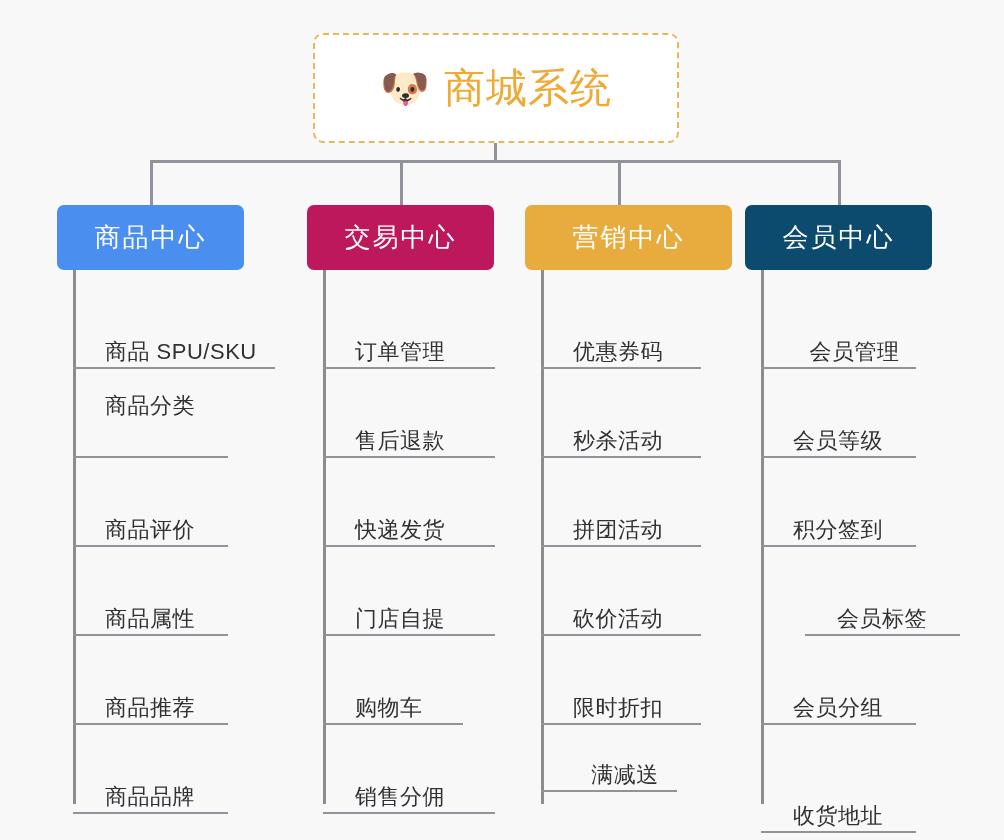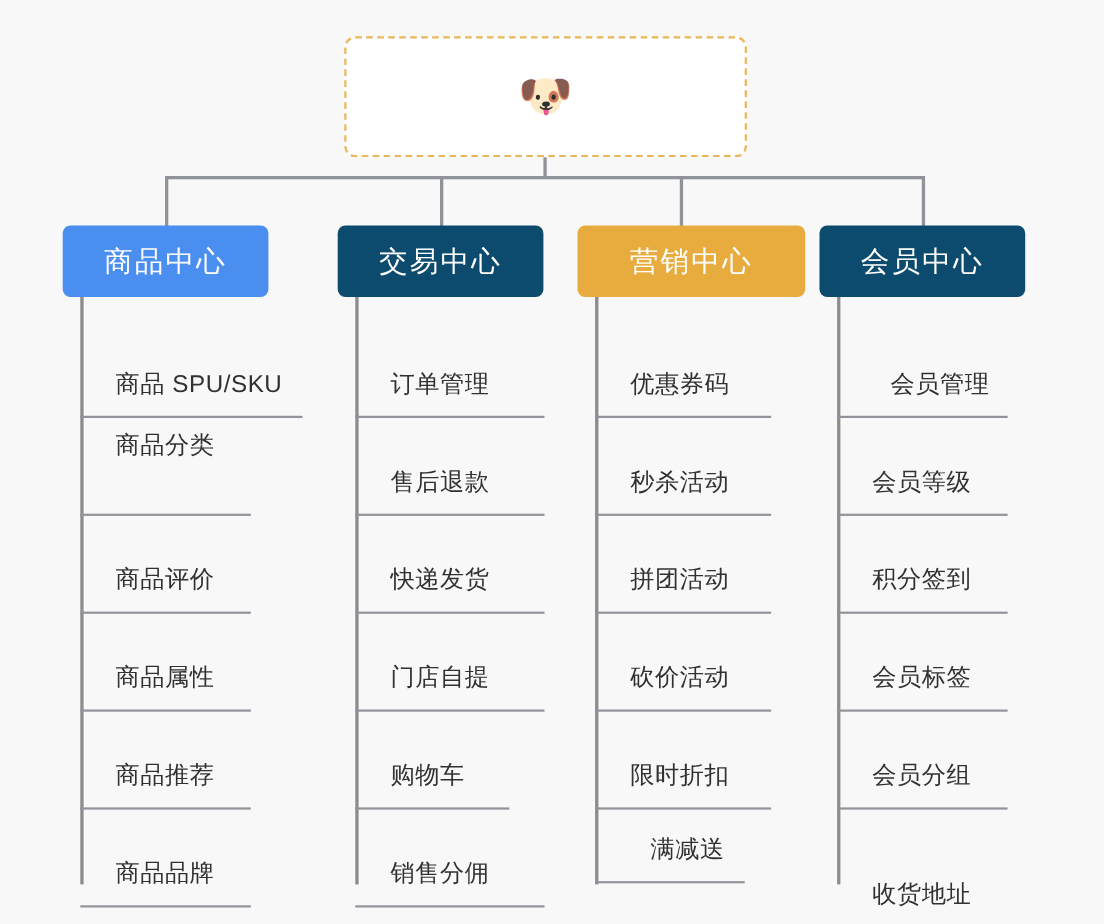--- a/index.html
+++ b/index.html
@@ -96,59 +96,60 @@
   .leaf-rail {
     position: absolute;
     left: 0;
     top: 0;
     width: 3px;
     background: #8c8c8c;
   }
   .leaf-item {
     position: absolute;
     left: 0;
-    height: 110px;
+    height: 99px;
     box-sizing: border-box;
     border-bottom: 2px solid #909399;
     display: flex;
     align-items: flex-end;
     padding-left: 32px;
-    padding-bottom: 17px;
+    padding-bottom: 3px;
   }
   .leaf-label {
     font-size: 22px;
     color: #303133;
     line-height: 1.15;
     white-space: nowrap;
     letter-spacing: 0.5px;
   }
 </style>
 </head>
 <body>
 
 <div id="canvas">
 
   <div class="root-node">
     <span class="root-emoji">🐶</span>
+    <span class="root-title">商城系统</span>
   </div>
 
   <div class="conn conn-stem"></div>
   <div class="conn conn-bus"></div>
   <div id="drops">
       <div class="conn conn-drop" style="left: 150px;"></div>
       <div class="conn conn-drop" style="left: 400px;"></div>
       <div class="conn conn-drop" style="left: 618px;"></div>
       <div class="conn conn-drop" style="left: 838px;"></div>
     </div>
 
   <div id="headers">
       <div class="cat-header" style="left: 57px; width: 187px; background: rgb(74, 142, 240);">
         <span>商品中心</span>
       </div>
-      <div class="cat-header" style="left: 307px; width: 187px; background: #0c4a6e;">
+      <div class="cat-header" style="left: 307px; width: 187px; background: #be185d;">
         <span>交易中心</span>
       </div>
       <div class="cat-header" style="left: 525px; width: 207px; background: rgb(232, 172, 62);">
         <span>营销中心</span>
       </div>
       <div class="cat-header" style="left: 745px; width: 187px; background: #0c4a6e;">
         <span>会员中心</span>
       </div>
     </div>
 
@@ -220,21 +221,21 @@
         <div class="leaf-rail" style="height: 534px;"></div>
         <div class="leaf-item" style="top: 0px; width: 155px; justify-content: center;">
           <span class="leaf-label">会员管理</span>
         </div>
         <div class="leaf-item" style="top: 89px; width: 155px;">
           <span class="leaf-label">会员等级</span>
         </div>
         <div class="leaf-item" style="top: 178px; width: 155px;">
           <span class="leaf-label">积分签到</span>
         </div>
-        <div class="leaf-item" style="top: 267px; width: 155px;">
+        <div class="leaf-item" style="top: 267px; width: 155px; margin-left: 44px;">
           <span class="leaf-label">会员标签</span>
         </div>
         <div class="leaf-item" style="top: 356px; width: 155px;">
           <span class="leaf-label">会员分组</span>
         </div>
         <div class="leaf-item" style="top: 464px; width: 155px;">
           <span class="leaf-label">收货地址</span>
         </div>
       </div>
     </div>

